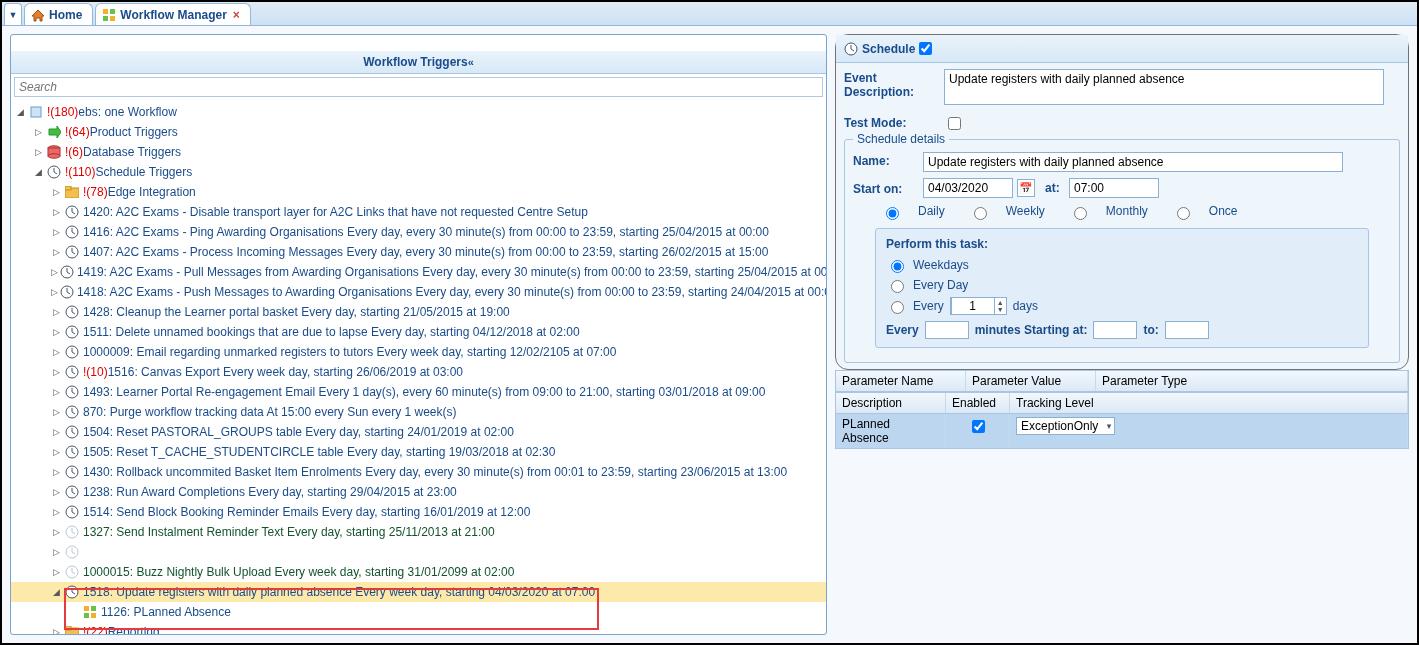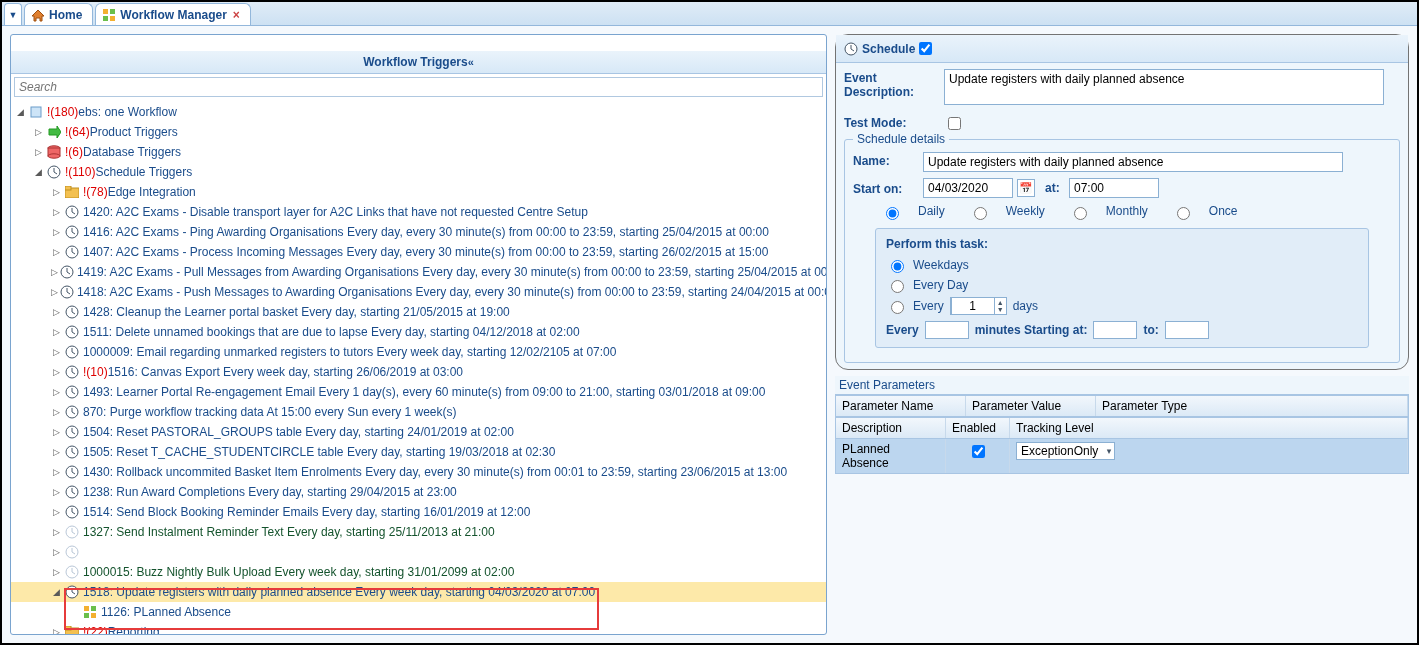--- a/index.html
+++ b/index.html
@@ -495,21 +495,20 @@
                 <span>minutes Starting at:</span>
                 <input type="text" style="">
                 <span>to:</span>
                 <input type="text" style="">
               </div>
             </div>
           </div>
         </div>
       </div>
 
-      <div class="section-title">Event Parameters</div>
       <div class="grid-head">
         <div class="cell" style="width:130px;">Parameter Name</div>
         <div class="cell" style="width:130px;">Parameter Value</div>
         <div class="cell" style="flex:1;">Parameter Type</div>
       </div>
 
       <div class="grid-head">
         <div class="cell" style="width:110px;">Description</div>
         <div class="cell" style="width:64px;">Enabled</div>
         <div class="cell" style="flex:1;">Tracking Level</div>

